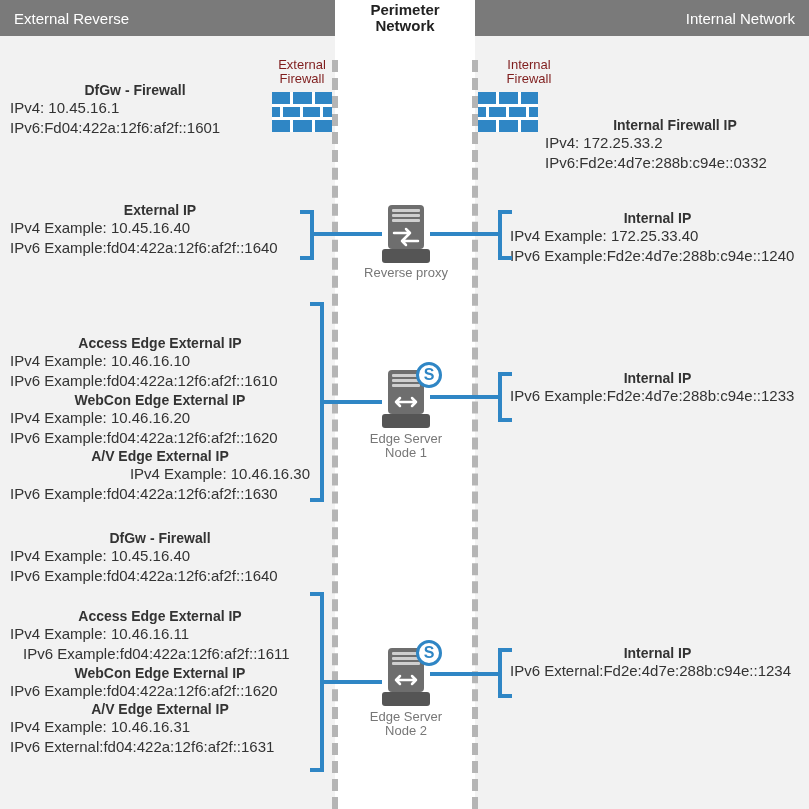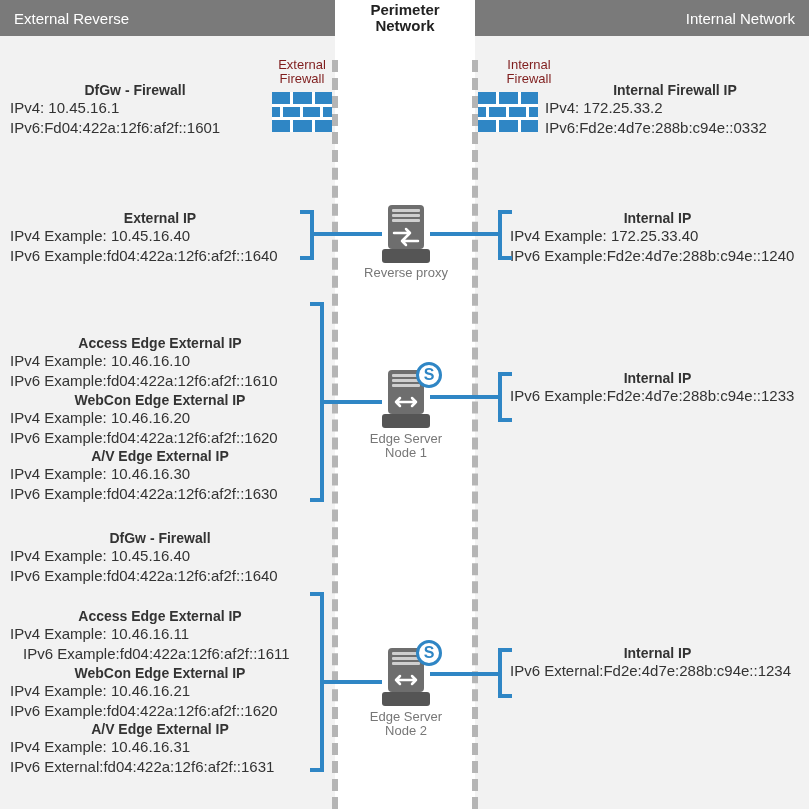--- a/index.html
+++ b/index.html
@@ -132,26 +132,26 @@
     <div class="brick-v vg"></div>
 </div>
 
 <div class="left-text" style="top:82px; left:10px; width:250px;">
   <div class="block-title">DfGw - Firewall</div>
   <div class="block-line" style="text-align:left;">IPv4: 10.45.16.1</div>
   <div class="block-line" style="text-align:left;">IPv6:Fd04:422a:12f6:af2f::1601</div>
 </div>
 
 <div class="right-text" style="top:82px; left:545px; width:260px;">
-  <div class="block-title" style="text-align:center;">Internal Firewall IP</div>
+  <div class="block-title" style="text-align:center;margin-top:35px;">Internal Firewall IP</div>
   <div class="block-line">IPv4: 172.25.33.2</div>
   <div class="block-line">IPv6:Fd2e:4d7e:288b:c94e::0332</div>
 </div>
 
-<div class="left-text" style="top:210px; left:10px; width:300px;">
+<div class="left-text" style="top:202px; left:10px; width:300px;">
   <div class="block-title">External IP</div>
   <div class="block-line" style="text-align:left;">IPv4 Example: 10.45.16.40</div>
   <div class="block-line" style="text-align:left;">IPv6 Example:fd04:422a:12f6:af2f::1640</div>
 </div>
 
 <div class="right-text" style="top:210px; left:510px; width:295px;">
   <div class="block-title" style="text-align:center;">Internal IP</div>
   <div class="block-line">IPv4 Example: 172.25.33.40</div>
   <div class="block-line">IPv6 Example:Fd2e:4d7e:288b:c94e::1240</div>
 </div>
@@ -174,21 +174,21 @@
 <div class="server-label" style="top:266px; left:356px;"><span>Reverse proxy</span></div>
 
 <div class="left-text" style="top:335px; left:10px; width:300px;">
   <div class="block-title">Access Edge External IP</div>
   <div class="block-line" style="text-align:left;">IPv4 Example: 10.46.16.10</div>
   <div class="block-line" style="text-align:left;">IPv6 Example:fd04:422a:12f6:af2f::1610</div>
   <div class="block-title">WebCon Edge External IP</div>
   <div class="block-line" style="text-align:left;">IPv4 Example: 10.46.16.20</div>
   <div class="block-line" style="text-align:left;">IPv6 Example:fd04:422a:12f6:af2f::1620</div>
   <div class="block-title">A/V Edge External IP</div>
-  <div class="block-line" style="text-align:left;">IPv4 Example: 10.46.16.30</div>
+  <div class="block-line" style="text-align:right;">IPv4 Example: 10.46.16.30</div>
   <div class="block-line" style="text-align:left;">IPv6 Example:fd04:422a:12f6:af2f::1630</div>
 </div>
 <div class="right-text" style="top:370px; left:510px; width:295px;">
   <div class="block-title" style="text-align:center;">Internal IP</div>
   <div class="block-line">IPv6 Example:Fd2e:4d7e:288b:c94e::1233</div>
 </div>
 
 <div class="bracket-r" style="top:302px; left:310px; width:14px; height:200px;"></div>
 <div class="hline" style="top:400px; left:324px; width:58px;"></div>
 <div class="hline" style="top:395px; left:430px; width:68px;"></div>
@@ -216,21 +216,20 @@
   <div class="block-title">DfGw - Firewall</div>
   <div class="block-line" style="text-align:left;">IPv4 Example: 10.45.16.40</div>
   <div class="block-line" style="text-align:left;">IPv6 Example:fd04:422a:12f6:af2f::1640</div>
 </div>
 
 <div class="left-text" style="top:608px; left:10px; width:300px;">
   <div class="block-title">Access Edge External IP</div>
   <div class="block-line" style="text-align:left;">IPv4 Example: 10.46.16.11</div>
   <div class="block-line" style="text-align:left;margin-left:13px;">IPv6 Example:fd04:422a:12f6:af2f::1611</div>
   <div class="block-title">WebCon Edge External IP</div>
-  <div class="block-line" style="text-align:left;">IPv4 Example: 10.46.16.21</div>
   <div class="block-line" style="text-align:left;">IPv6 Example:fd04:422a:12f6:af2f::1620</div>
   <div class="block-title">A/V Edge External IP</div>
   <div class="block-line" style="text-align:left;">IPv4 Example: 10.46.16.31</div>
   <div class="block-line" style="text-align:left;">IPv6 External:fd04:422a:12f6:af2f::1631</div>
 </div>
 <div class="right-text" style="top:645px; left:510px; width:295px;">
   <div class="block-title" style="text-align:center;">Internal IP</div>
   <div class="block-line">IPv6 External:Fd2e:4d7e:288b:c94e::1234</div>
 </div>
 

